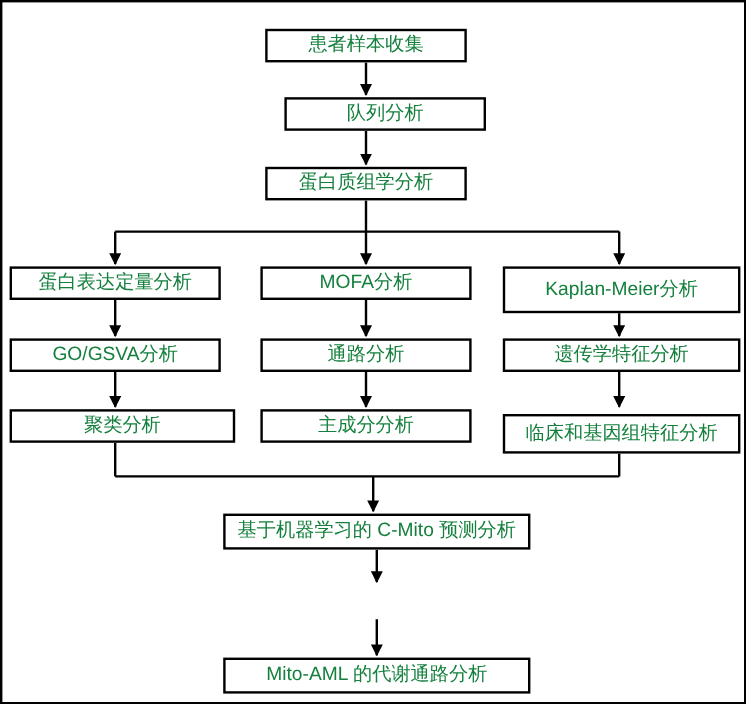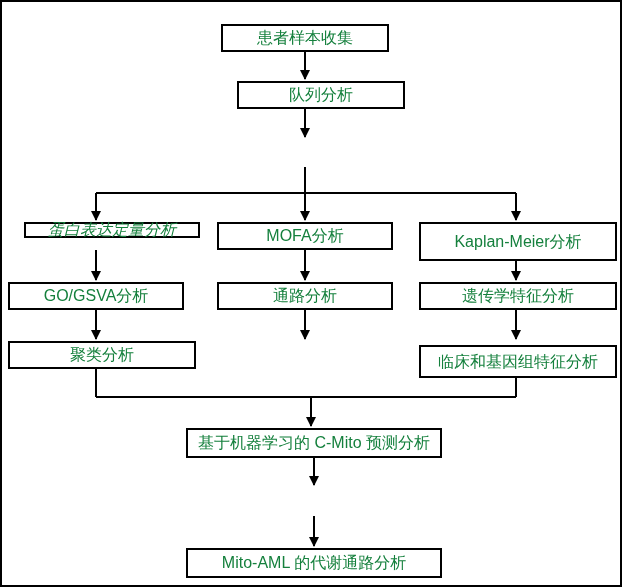--- a/index.html
+++ b/index.html
@@ -72,27 +72,29 @@
       <path d="M96 397 H516"></path>
       <path d="M311 397 V426" marker-end="url(#arrow)"></path>
 
       <path d="M314 458 V485" marker-end="url(#arrow)"></path>
       <path d="M314 516 V546" marker-end="url(#arrow)"></path>
     </g>
   </svg>
 
   <div class="node" style="left:221px; top:24px;  width:168px; height:28px;">患者样本收集</div>
   <div class="node" style="left:221px; top:81px;  width:168px; height:28px;margin-left:16px;">队列分析</div>
+  <div class="node" style="left:221px; top:139px; width:168px; height:28px;">蛋白质组学分析</div>
 
-  <div class="node" style="left:24px; top:222px; width:176px; height:16px;font-style:italic;">蛋白表达定量分析</div>
+  <div class="node" style="left:8px; top:222px; width:176px; height:28px;">蛋白表达定量分析</div>
   <div class="node" style="left:8px; top:282px; width:176px; height:28px;">GO/GSVA分析</div>
   <div class="node" style="left:8px; top:341px; width:188px; height:28px;">聚类分析</div>
 
   <div class="node" style="left:217px; top:222px; width:176px; height:28px;">MOFA分析</div>
   <div class="node" style="left:217px; top:282px; width:176px; height:28px;">通路分析</div>
+  <div class="node" style="left:217px; top:341px; width:176px; height:28px;">主成分分析</div>
 
   <div class="node" style="left:419px; top:222px; width:198px; height:39px;">Kaplan-Meier分析</div>
   <div class="node" style="left:419px; top:282px; width:198px; height:28px;">遗传学特征分析</div>
   <div class="node" style="left:419px; top:345px; width:198px; height:33px;">临床和基因组特征分析</div>
 
   <div class="node" style="left:186px; top:428px; width:256px; height:30px;text-align:center;">基于机器学习的 C-Mito 预测分析</div>
   <div class="node" style="left:186px; top:548px; width:256px; height:30px;">Mito-AML 的代谢通路分析</div>
 
   <div class="outer-border"></div>
 </div>

